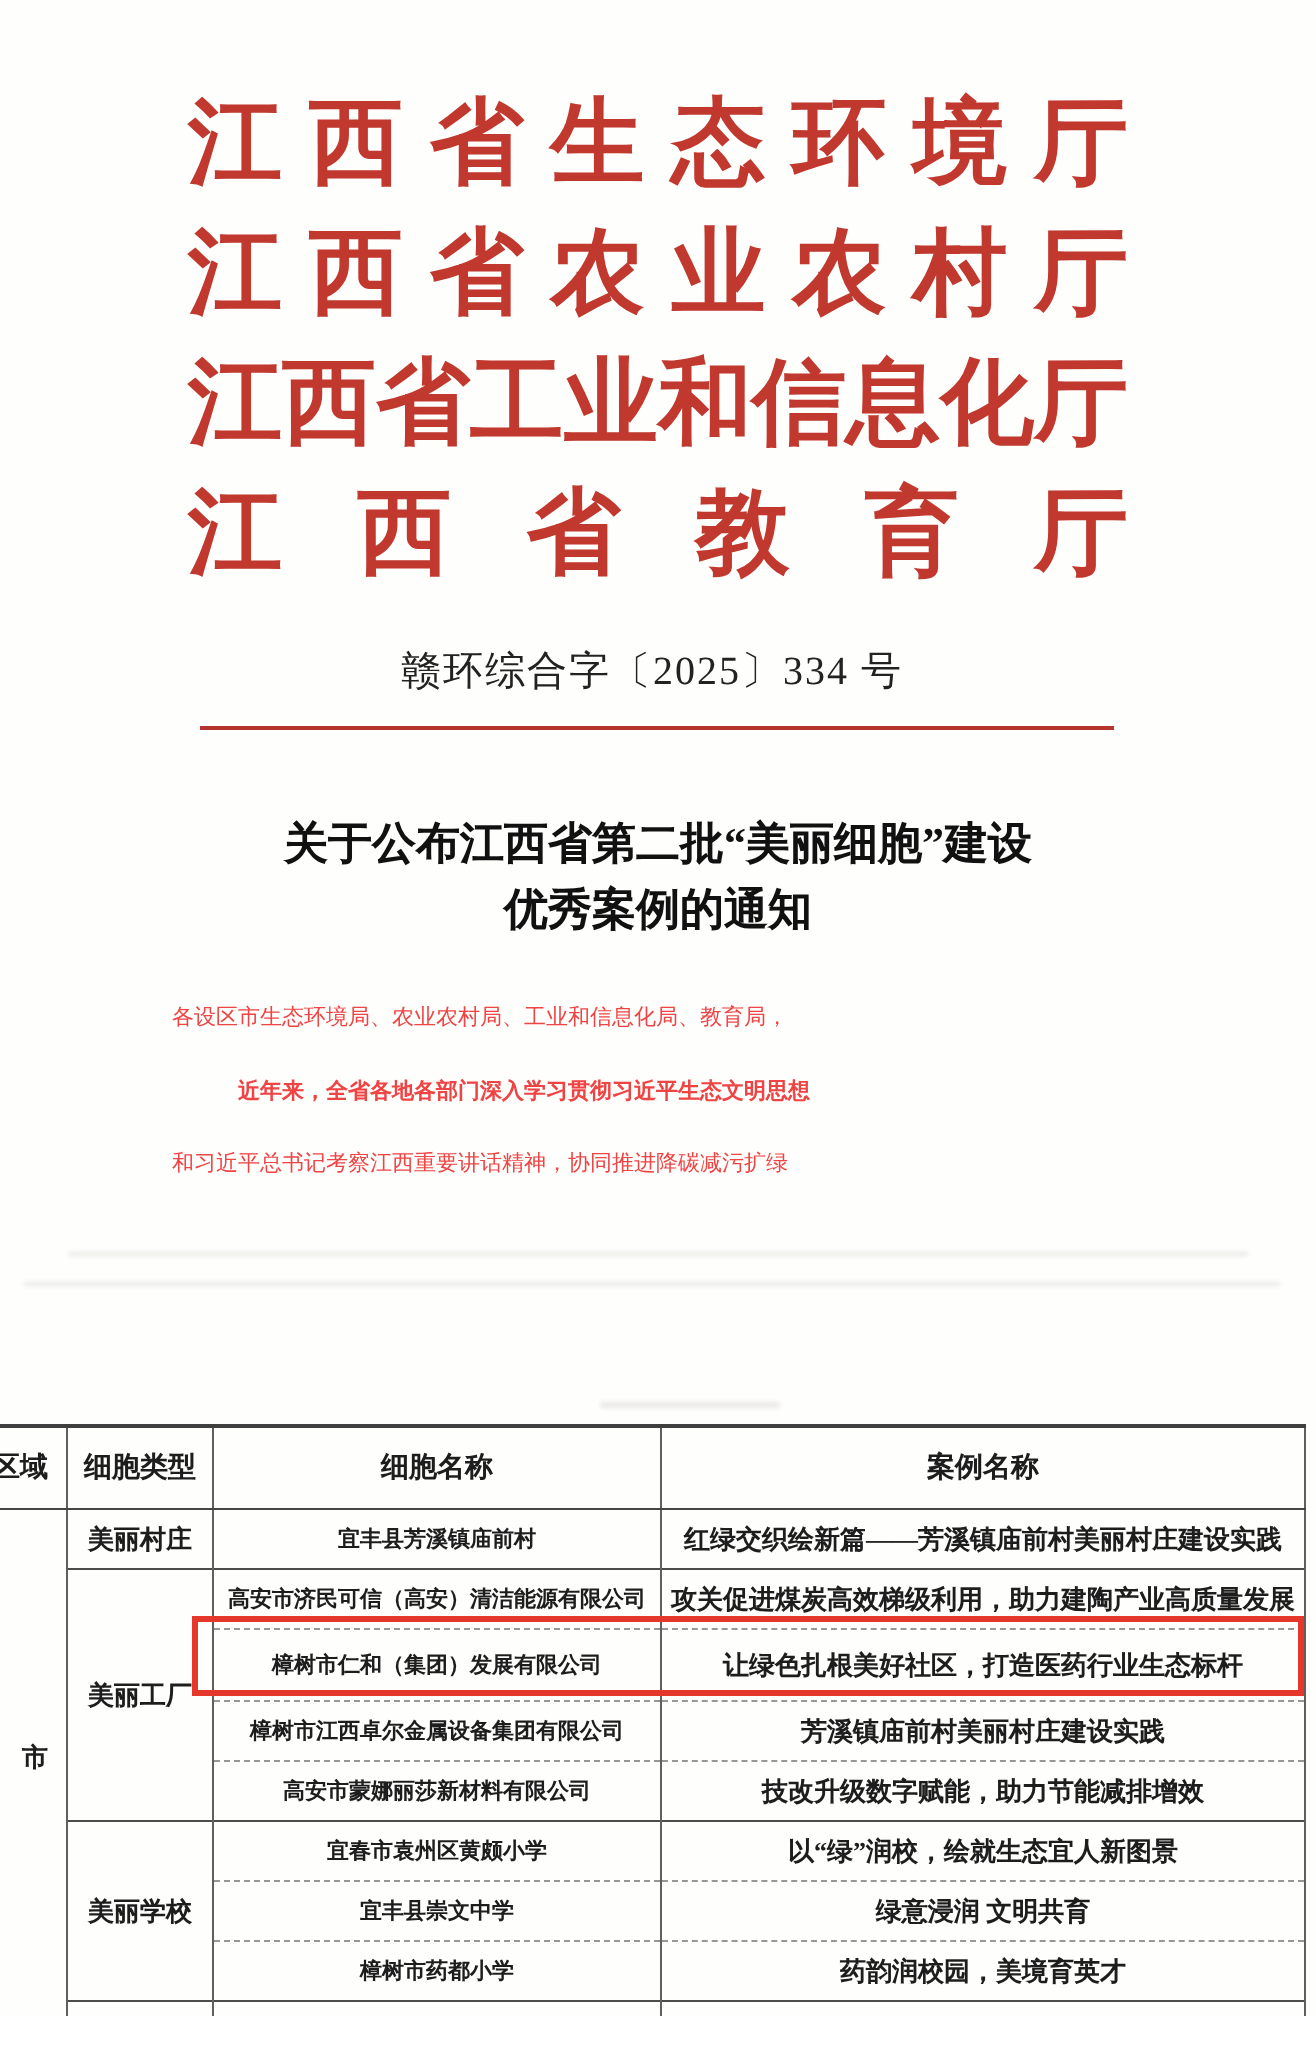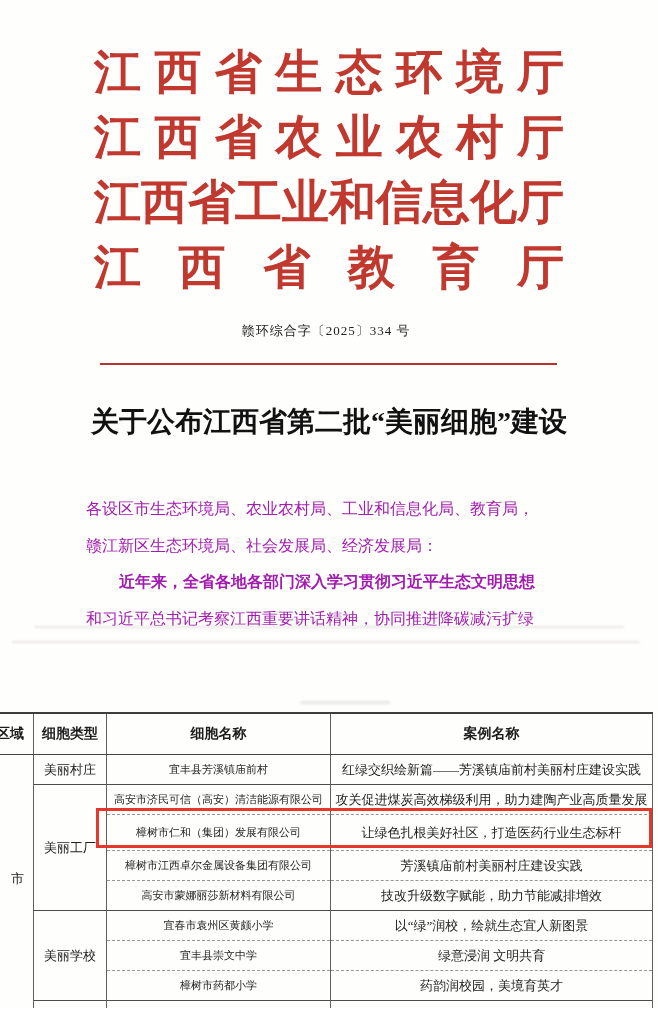--- a/index.html
+++ b/index.html
@@ -10,45 +10,45 @@
   
   .letterhead{position:absolute;top:40px;left:94px;width:470px;}
   .lh-line{
     display:flex;justify-content:space-between;align-items:center;
     height:65px;color:var(--header-red,#c0382e);
     font-size:47px;font-weight:900;line-height:65px;white-space:nowrap;
   }
   .lh-line span{display:inline-block;}
   
   .doc-number{position:absolute;top:322px;left:0;width:652px;text-align:center;
-    font-size:13px;letter-spacing:1px;color:#222;}
+    font-size:20px;letter-spacing:1px;color:#222;}
   .red-rule{position:absolute;top:363px;left:100px;width:457px;height:2px;
     background:var(--rule-red,#b5342e);}
   
   .title{position:absolute;top:405px;left:0;width:658px;text-align:center;
-    font-size:28px;font-weight:bold;line-height:33px;color:#111;}
+    font-size:22px;font-weight:bold;line-height:33px;color:#111;}
   
   .body-text{position:absolute;top:491px;left:86px;width:506px;
-    font-size:16px;line-height:36.5px;color:#a21caf;}
+    font-size:11px;line-height:36.5px;color:#ef4444;}
   .body-text p{margin:0;white-space:nowrap;}
   .body-text p.indent{text-indent:33px;font-weight:bold;}
   
   .smudge{position:absolute;background:#e9e8e5;filter:blur(1px);border-radius:2px;}
   
   .doc-table{
     position:absolute;top:712px;left:-40px;width:692px;
     border-collapse:collapse;table-layout:fixed;font-size:13px;color:#1d1d1d;
   }
   .doc-table col.c-region{width:73px;}
   .doc-table col.c-type{width:73px;}
   .doc-table col.c-name{width:224px;}
   .doc-table col.c-case{width:322px;}
   .doc-table th,.doc-table td{
     border-left:1px solid #5f5f5f;border-right:1px solid #5f5f5f;
-    text-align:center;vertical-align:middle;padding:0 2px;overflow:hidden;white-space:nowrap;
+    text-align:center;vertical-align:middle;padding:0 2px;overflow:hidden;white-space:nowrap;font-weight:bold;
   }
   .doc-table{border-top:2px solid #3f3f3f;}
   .doc-table thead th{height:40px;font-size:14px;font-weight:bold;border-bottom:1.5px solid #454545;}
   .doc-table th.region-h{text-align:left;padding:0;}
   .doc-table th.region-h span{display:inline-block;margin-left:35px;white-space:nowrap;}
   tr.r30{height:30px;} tr.r36{height:36px;}
   tr.sep-solid td{border-top:1px solid #4c4c4c;}
   tr.sep-dash td{border-top:1px dashed #979797;}
   td.region-cell{text-align:right;padding-right:9px;}
   td.region-cell span{position:relative;top:-14px;}
@@ -109,25 +109,25 @@
         <span>厅</span>
       </div>
   </div>
 
   <div class="doc-number">赣环综合字〔2025〕334 号</div>
 
   <div class="red-rule"></div>
 
   <div class="title">
     <div>关于公布江西省第二批“美丽细胞”建设</div>
+    <div>优秀案例的通知</div>
   </div>
 
   <div class="body-text">
     <p>各设区市生态环境局、农业农村局、工业和信息化局、教育局，</p>
-    <p>赣江新区生态环境局、社会发展局、经济发展局：</p>
     <p class="indent">近年来，全省各地各部门深入学习贯彻习近平生态文明思想</p>
     <p>和习近平总书记考察江西重要讲话精神，协同推进降碳减污扩绿</p>
   </div>
 
   <div class="smudge" style="left:34px;top:626px;width:590px;height:2px;"></div>
   <div class="smudge" style="left:12px;top:641px;width:628px;height:2px;"></div>
   <div class="smudge" style="left:300px;top:701px;width:90px;height:3px;"></div>
 
   <table class="doc-table">
     <colgroup>

